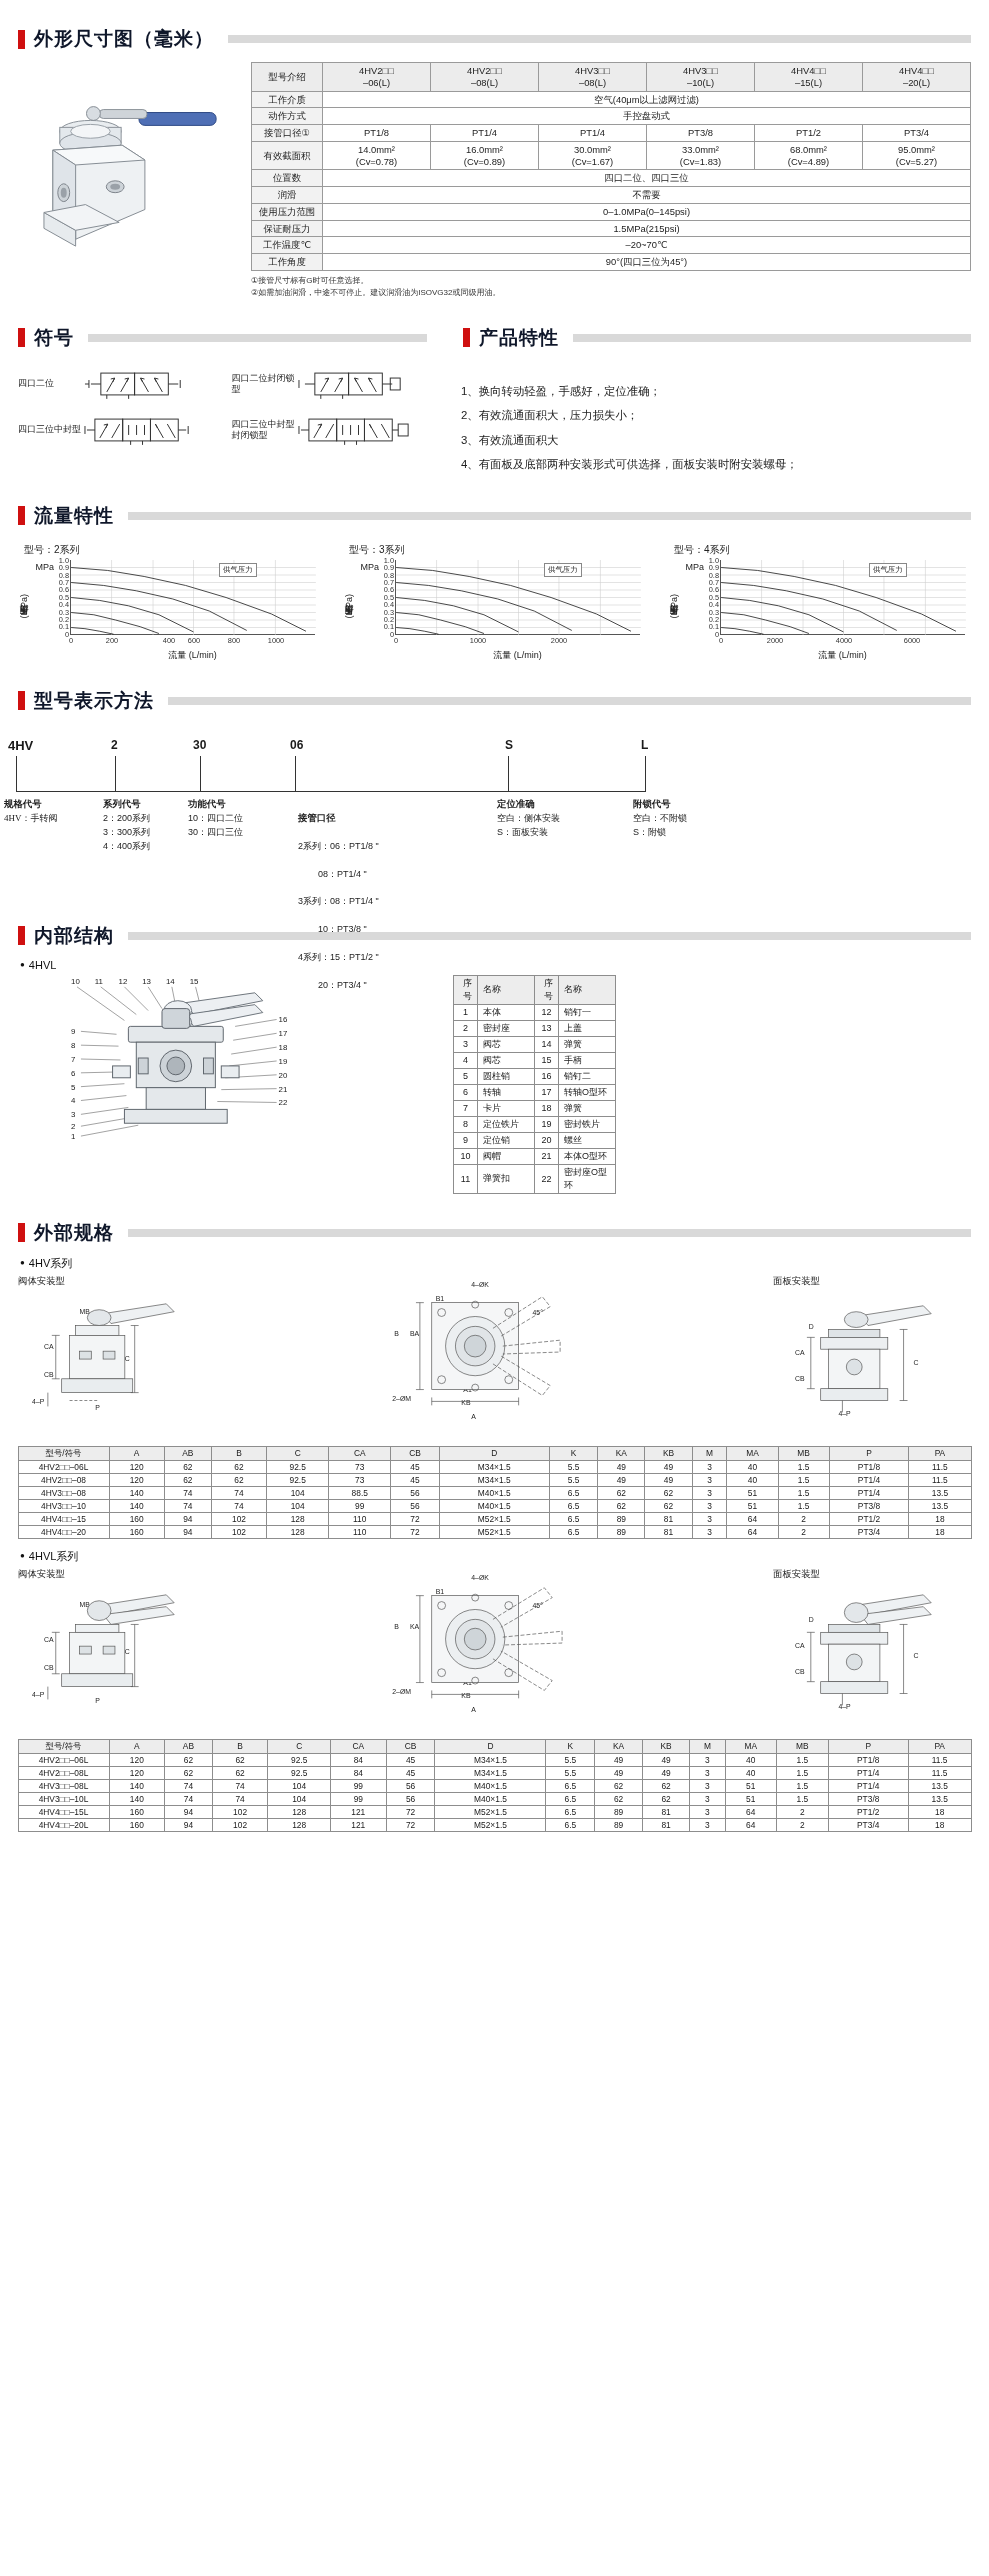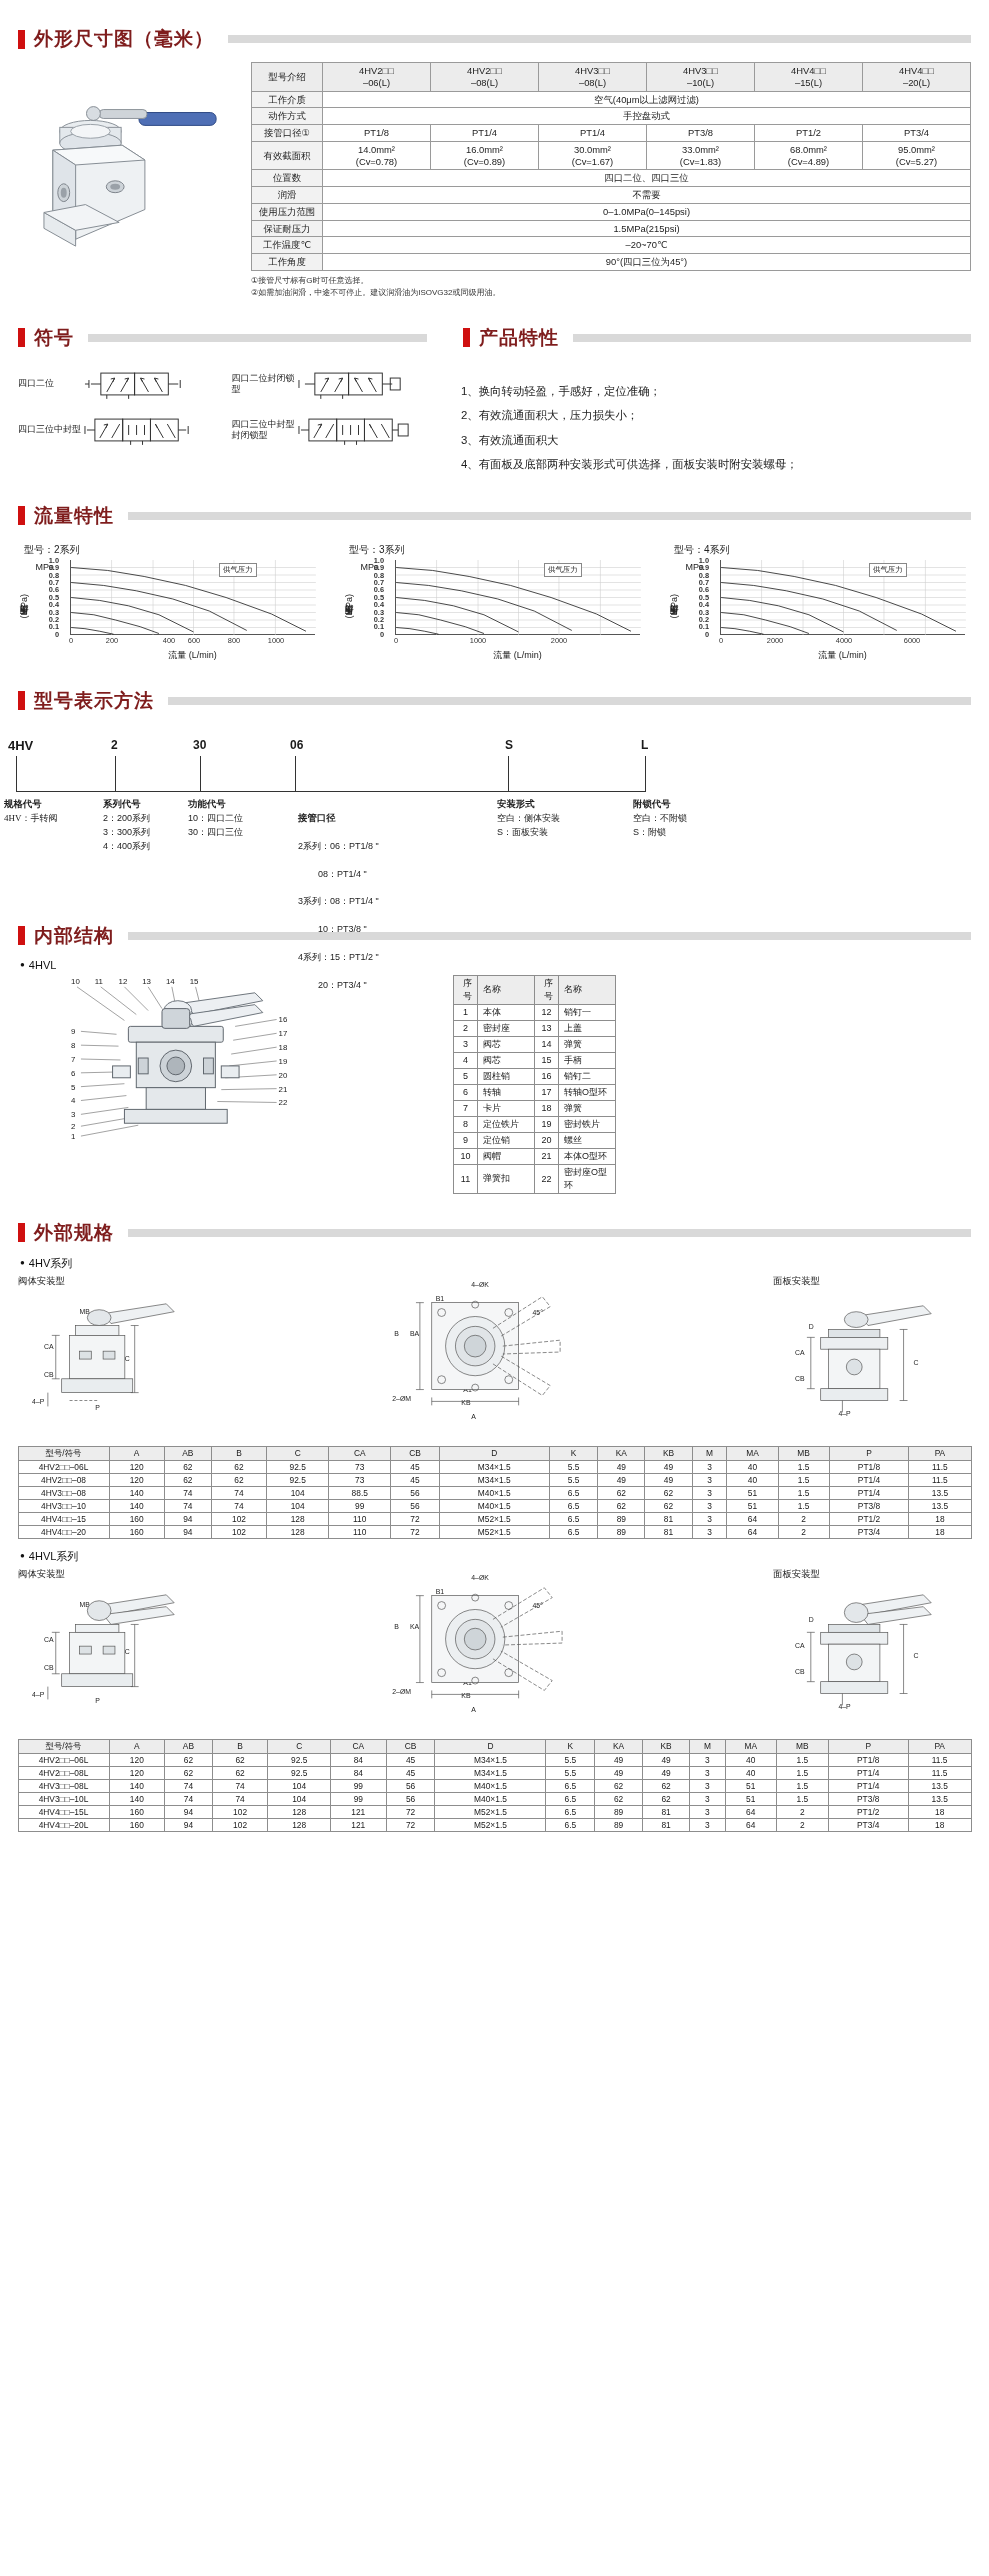--- a/index.html
+++ b/index.html
@@ -16,21 +16,21 @@
   
   .sec-head {
     display: flex;
     align-items: center;
     margin: 26px 0 10px 18px;
   }
   .sec-head .bar {
     width: 7px; height: 19px; background: #cf1010; margin-right: 9px;
   }
   .sec-head .ttl {
-    font-size: 19px; font-weight: bold; color: #7f1d1d; letter-spacing: 1px;
+    font-size: 19px; font-weight: bold; color: #0f172a; letter-spacing: 1px;
     white-space: nowrap;
   }
   .sec-head .rule {
     flex: 1; height: 8px; background: #d9d9d9; margin-left: 14px; margin-right: 18px;
   }
 
   
   .dim-wrap { display: flex; padding: 0 18px; }
   .dim-img {
     width: 213px; height: 193px; position: relative; margin-left: 10px; margin-top: 4px;
@@ -59,22 +59,22 @@
 
   
   .charts { display: flex; padding: 0 18px; justify-content: space-between; }
   .chart-unit { width: 303px; }
   .chart-title { font-size: 10px; margin: 4px 0 3px 6px; color: #222; }
   .chart-body { display: flex; }
   .chart-ylab { writing-mode: vertical-rl; transform: rotate(180deg);
     font-size: 9px; text-align: center; width: 14px; padding-top: 6px; color:#222;}
   .chart-yunit { font-size: 9px; width: 22px; text-align: right; padding-top: 2px; color:#222;}
   .plot { position: relative; border-left: 1px solid #555; border-bottom: 1px solid #555; }
-  .ytick { position: absolute; font-size: 7.4px; right: 100%; margin-right: 12px;
-    transform: translateY(-50%); color: #333; font-weight: bold; }
+  .ytick { position: absolute; font-size: 7.4px; right: 100%; margin-right: 2px;
+    transform: translateY(-50%); color: #333; }
   .xtick { position: absolute; font-size: 7.4px; top: 100%; margin-top: 2px;
     transform: translateX(-50%); color: #333; }
   .chart-xlab { font-size: 9px; text-align: center; margin-top: 14px; color:#222;}
   .pressure-tag {
     position: absolute; font-size: 7.4px; border: 1px solid #888; background: #fff;
     padding: 1px 3px; color: #222;
   }
 
   
   .coding { padding: 0 28px; position: relative; height: 173px; }
@@ -553,21 +553,21 @@
     <div class="code-label" style="left:283px; top:73px; white-space:pre;">
       <b>接管口径</b><br>
       <span>2系列：06：PT1/8 "</span><br>
       <span>        08：PT1/4 "</span><br>
       <span>3系列：08：PT1/4 "</span><br>
       <span>        10：PT3/8 "</span><br>
       <span>4系列：15：PT1/2 "</span><br>
       <span>        20：PT3/4 "</span>
     </div>
     <div class="code-label" style="left:497px; top:73px;">
-      <b>安装形式</b><br>
+      <b>定位准确</b><br>
       <span>空白：侧体安装</span><br>
       <span>S：面板安装</span>
     </div>
     <div class="code-label" style="left:633px; top:73px;">
       <b>附锁代号</b><br>
       <span>空白：不附锁</span><br>
       <span>S：附锁</span>
     </div>
   </div>
 

